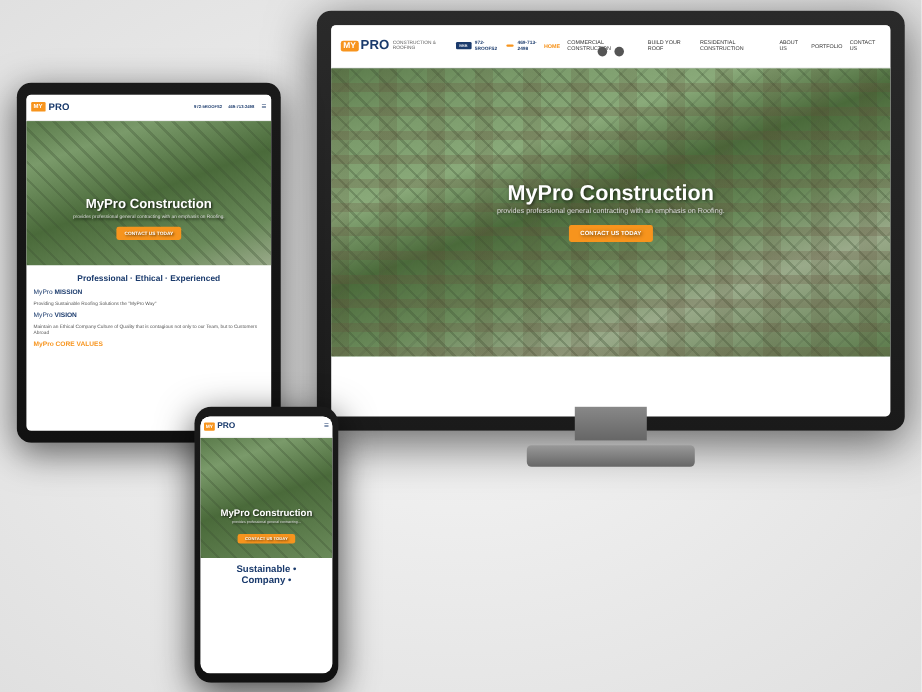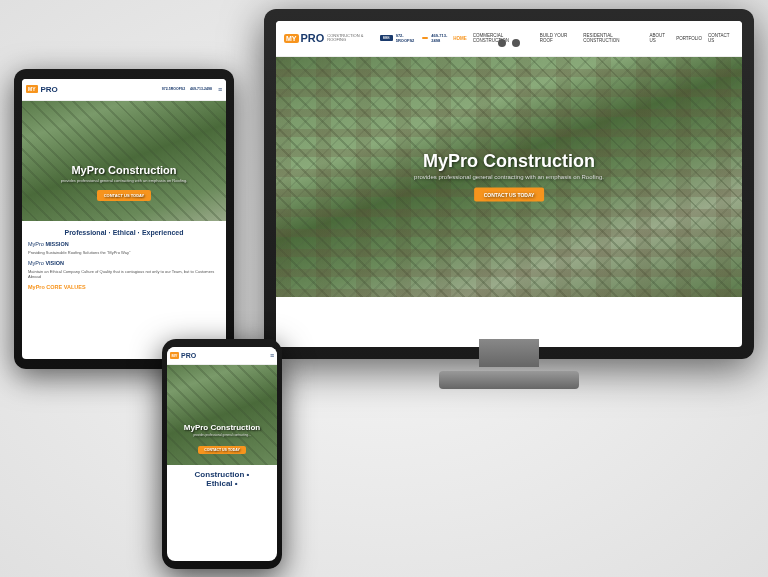--- a/index.html
+++ b/index.html
@@ -539,21 +539,21 @@
           <div style="position:absolute;top:0;left:0;right:0;bottom:0;background:repeating-linear-gradient(45deg,rgba(60,80,50,0.3) 0,rgba(60,80,50,0.3) 2px,transparent 2px,transparent 10px),linear-gradient(160deg,#5a7a4a 0%,#7a9a6a 20%,#4a6a3a 50%,#6a8a5a 100%);"></div>
           <div class="phone-hero-overlay">
             <div class="phone-hero-title">MyPro Construction</div>
             <div class="phone-hero-sub">provides professional general contracting...</div>
             <div class="phone-hero-btn">CONTACT US TODAY</div>
           </div>
         </div>
 
         <div class="phone-content">
           <div class="phone-tagline">
-            <div>Construction •</div>
-            <div>Ethical •</div>
+            <div>Sustainable •</div>
+            <div>Company •</div>
           </div>
         </div>
       </div>
     </div>
   </div>
 
 </div>
 
 </body></html>

